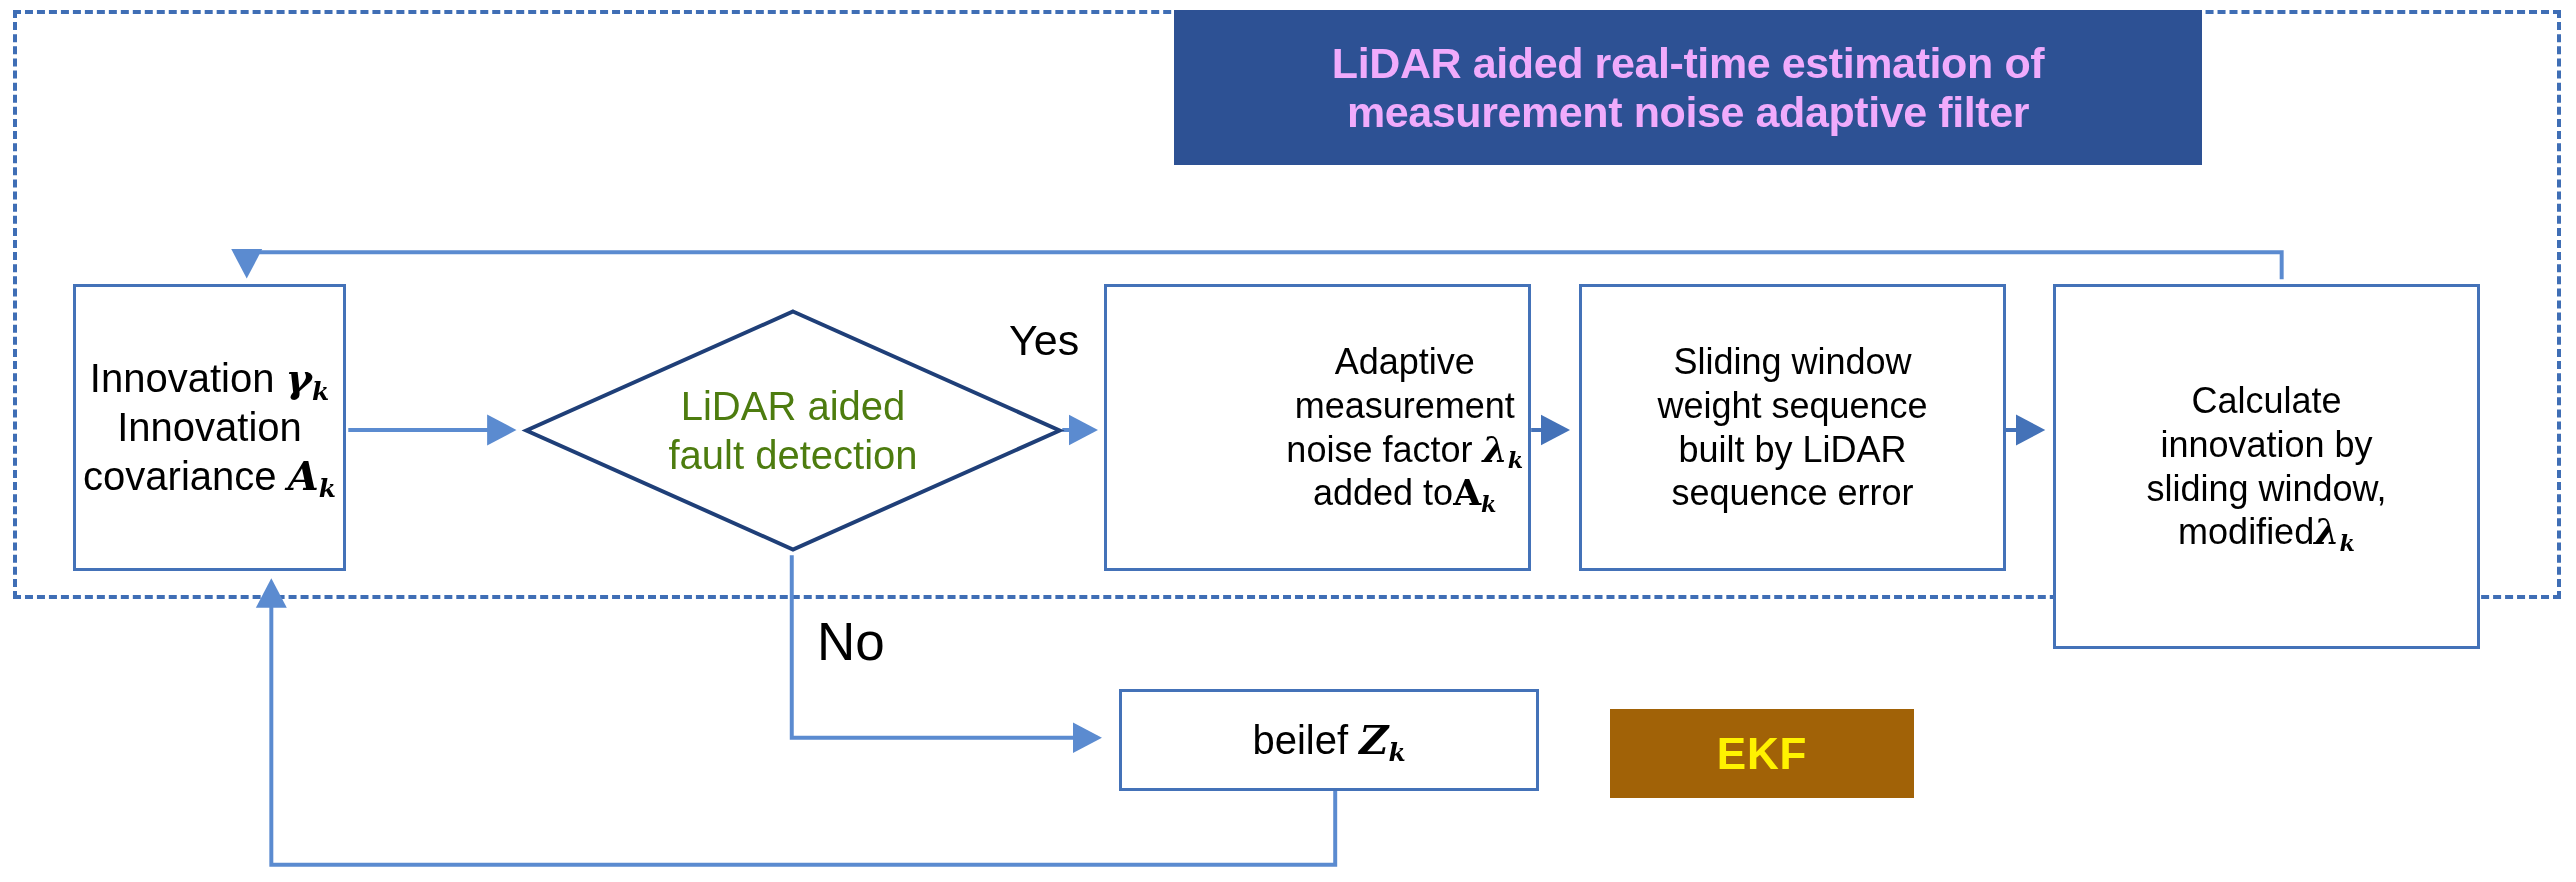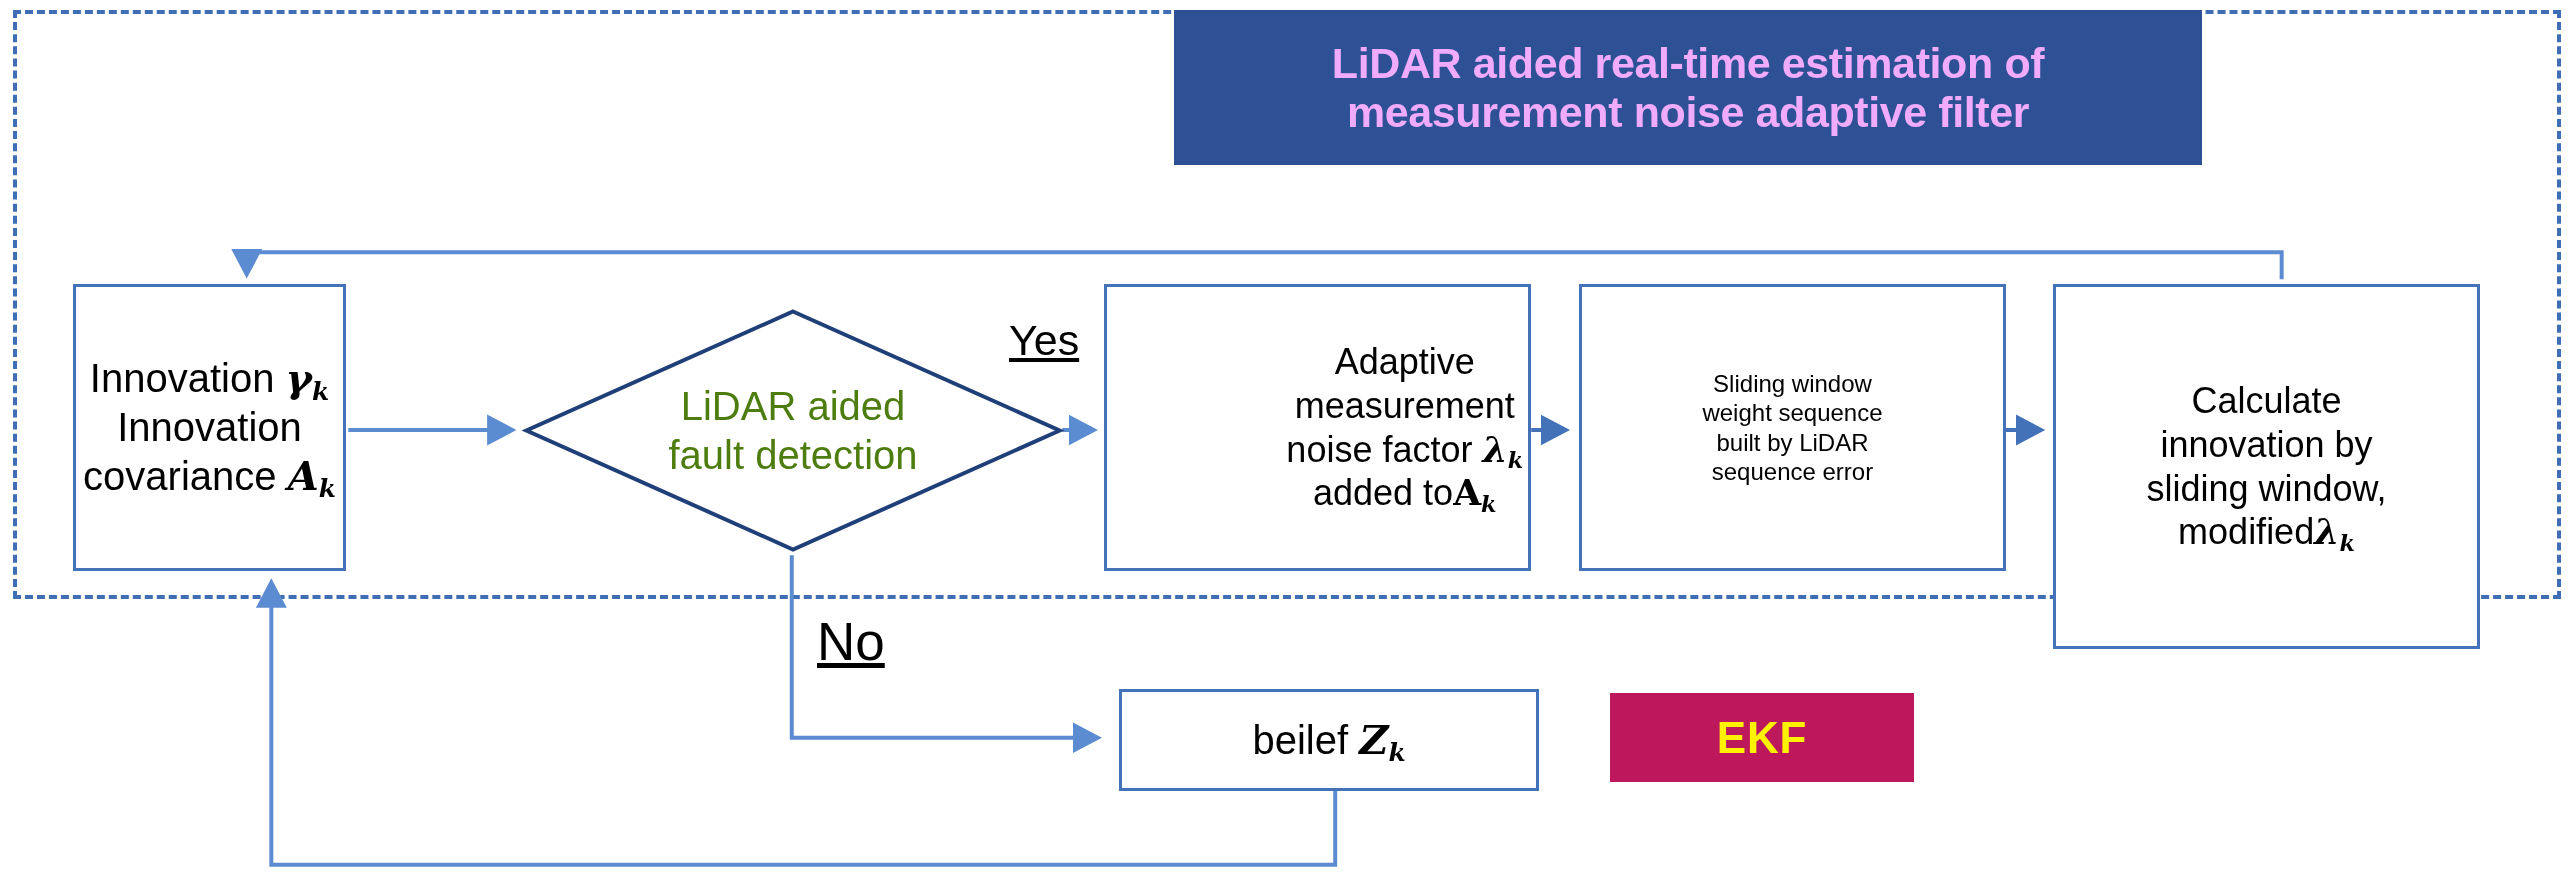--- a/index.html
+++ b/index.html
@@ -24,25 +24,26 @@
     display:flex;align-items:center;justify-content:center;
     text-align:center;
     line-height:1.14;
     letter-spacing:-0.4px;
   }
   .title-banner span{display:block;white-space:pre-line;}
 
   
   .ekf-badge{
     position:absolute;
-    background:#be185d;
+    background:#a16207;
     color:#FFF200;
     font-weight:bold;
     display:flex;align-items:center;justify-content:center;
     letter-spacing:0.8px;
+    margin-top:16px;
   }
 
   
   .proc-box{
     position:absolute;
     background:#ffffff;
     border:3.2px solid #4472B8;
     box-sizing:border-box;
     display:flex;align-items:center;justify-content:center;
     text-align:center;
@@ -55,21 +56,21 @@
   .diamond-wrap{position:absolute;}
   .diamond-wrap svg{position:absolute;left:0;top:0;overflow:visible;}
   .diamond-label{
     position:absolute;left:0;top:0;width:100%;height:100%;
     display:flex;align-items:center;justify-content:center;
     text-align:center;color:#4d7c0f;line-height:1.22;
     pointer-events:none;
   }
 
   
-  .branch-label{position:absolute;color:#000;text-decoration:underline;}
+  .branch-label{position:absolute;color:#000;}
 
   
   #wires{position:absolute;left:0;top:0;width:2576px;height:883px;overflow:visible;}
 
   sub{font-size:0.62em;vertical-align:baseline;position:relative;top:0.30em;}
   .mathit{font-family:"DejaVu Serif",serif;font-style:italic;font-weight:bold;}
   .mathup{font-family:"DejaVu Serif",serif;font-weight:bold;}
 </style>
 </head>
 <body>
@@ -128,21 +129,21 @@
 
   <div class="branch-label" style="left:1009px;top:316px;font-size:43px;">Yes</div>
 
   <div class="branch-label" style="left:817px;top:611px;font-size:53px;">No</div>
 
   <div class="proc-box" style="left:1104px;top:284px;width:427px;height:287px;font-size:36px;justify-content:flex-end;">
     <span class="txt"><span>Adaptive</span><br><span>measurement</span><br><span>noise factor</span>
       <span class="mathit">λ</span><sub class="mathit">k</sub><br><span>added to</span><span class="mathup">A</span><sub class="mathit">k</sub></span>
   </div>
 
-  <div class="proc-box" style="left:1579px;top:284px;width:427px;height:287px;font-size:24px;">
+  <div class="proc-box" style="left:1579px;top:284px;width:427px;height:287px;font-size:36px;">
     <span class="txt"><span>Sliding window</span><br><span>weight sequence</span><br><span>built by LiDAR</span><br><span>sequence error</span></span>
   </div>
 
   <div class="proc-box" style="left:2053px;top:284px;width:427px;height:365px;font-size:36px;">
     <span class="txt"><span>Calculate</span><br><span>innovation by</span><br><span>sliding window,</span><br><span>modified</span><span class="mathit">λ</span><sub class="mathit">k</sub></span>
   </div>
 
   <div class="proc-box" style="left:1107px;top:689px;width:420px;height:102px;font-size:40px;margin-left:12px;">
     <span class="txt"><span>beilef</span>
       <span class="mathit">Z</span><sub class="mathit">k</sub></span>

